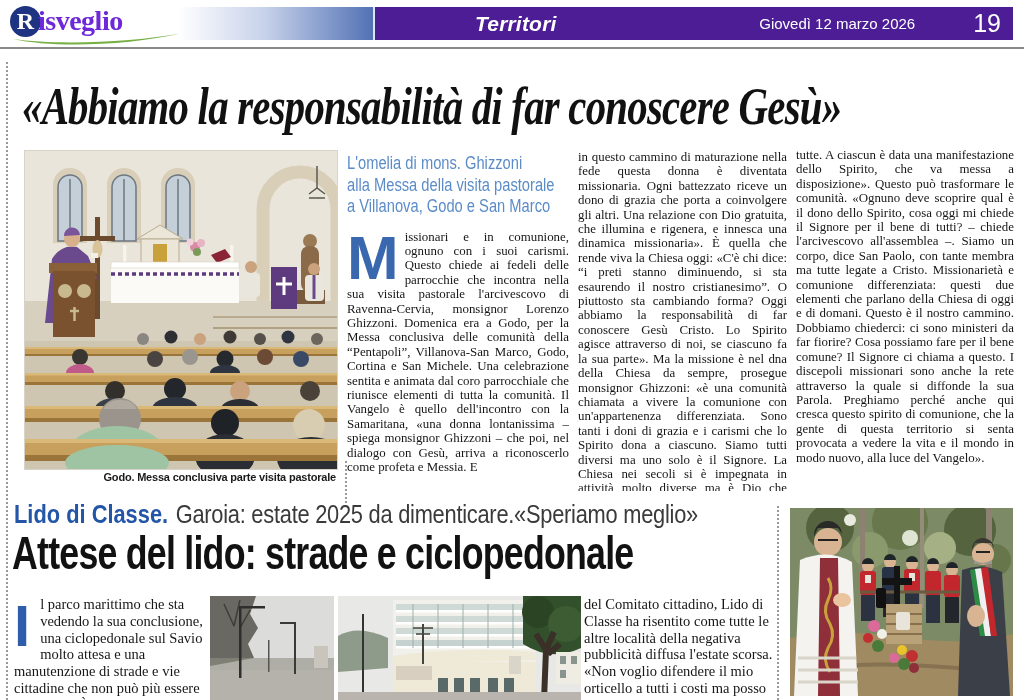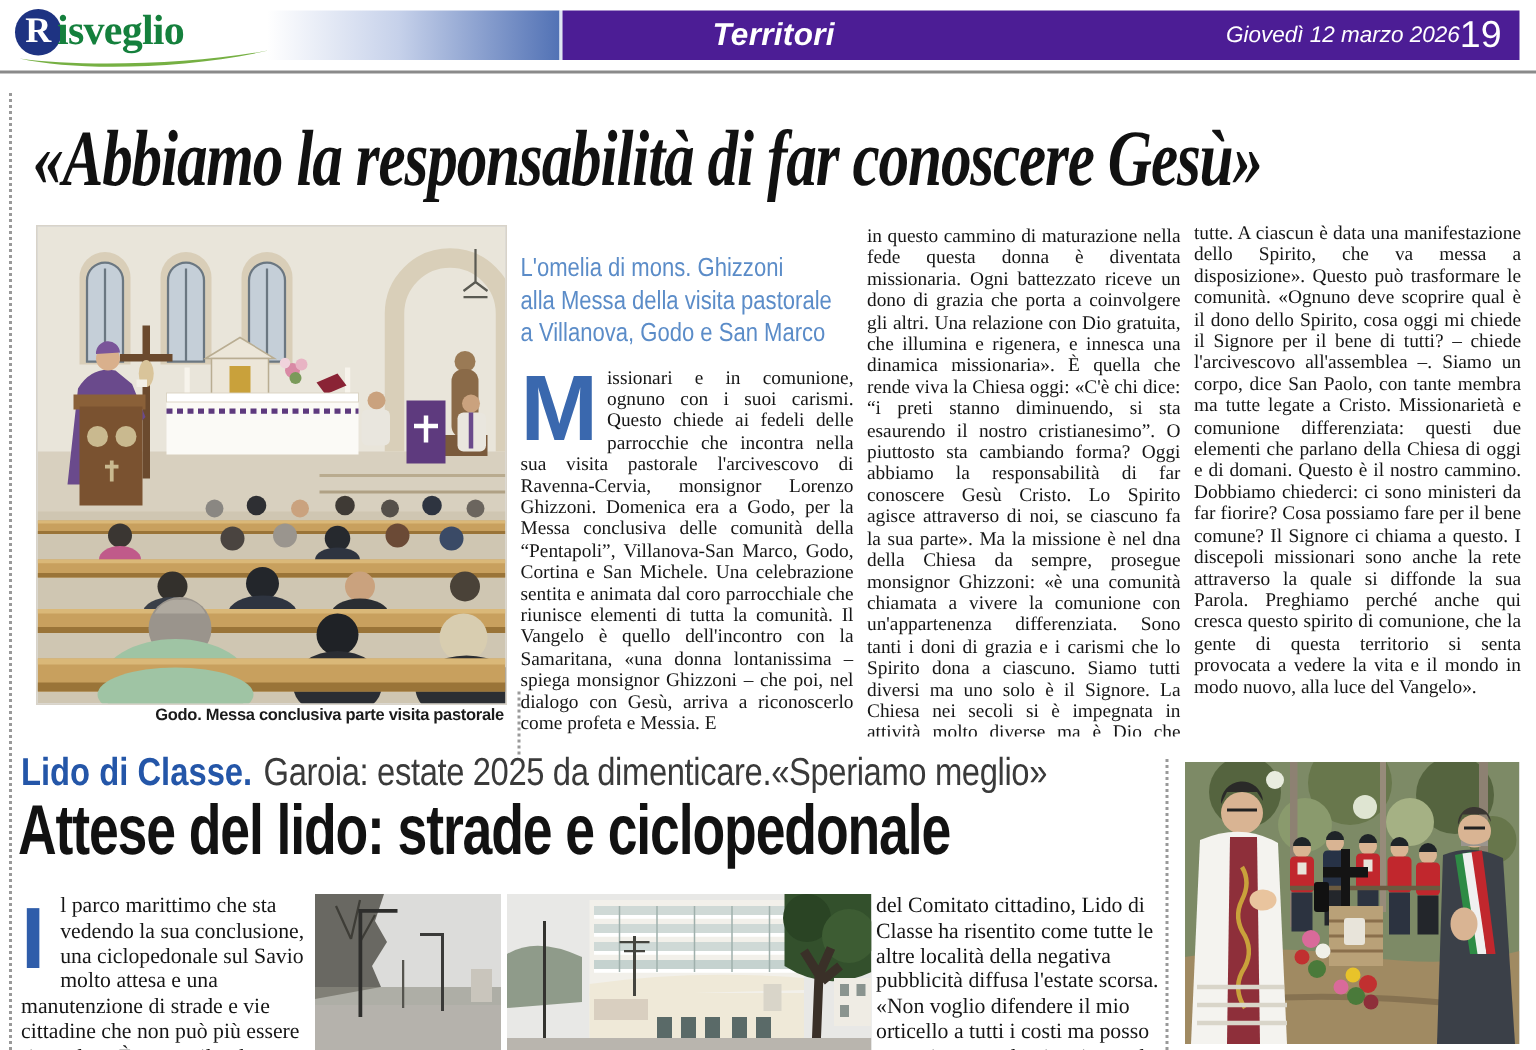--- a/index.html
+++ b/index.html
@@ -4,32 +4,32 @@
 <style>
   html,body{margin:0;padding:0;background:#fff;}
   #page{position:relative;width:1024px;height:700px;background:#fff;overflow:hidden;
         font-family:"Liberation Serif",serif;color:#1a1a1a;}
   .abs{position:absolute;}
 
   
   #logo{left:10px;top:5px;width:170px;height:42px;}
   #logo .circle{position:absolute;left:0;top:1px;width:31px;height:31px;border-radius:50%;
     background:#1e3382;color:#fff;font:bold 24px/31px "Liberation Serif",serif;text-align:center;}
-  #logo .rest{position:absolute;left:28px;top:-1px;color:#15803d;
+  #logo .rest{position:absolute;left:28px;top:-1px;color:#6d28d9;
     font:bold 28px/34px "Liberation Serif",serif;letter-spacing:-.5px;}
   #logo svg{position:absolute;left:2px;top:27px;}
 
   #header-bar{left:178px;top:7px;width:835px;height:33px;display:flex;}
   .bar-grad{width:195px;height:100%;
     background:linear-gradient(90deg,#ffffff 0%,#c6d1ea 45%,#5272b5 100%);
     border-right:2px solid #dfe5f3;}
   .bar-main{flex:1;height:100%;background:#4c1d95;display:flex;align-items:center;color:#fff;
     font-family:"Liberation Sans",sans-serif;}
   .territori{font-style:italic;font-weight:bold;font-size:21px;margin-left:100px;letter-spacing:.2px;}
-  .bar-date{margin-left:auto;font-size:15px;font-style:italic;}
+  .bar-date{margin-left:auto;font-size:15px;margin-right:58px;}
   .bar-page{font-size:25px;margin-right:12px;text-align:center;}
 
   #top-rule{left:0;top:47px;width:1024px;height:2px;background:#8a8a8a;}
   #left-dotted{left:6px;top:62px;height:638px;border-left:2px dotted #999;}
   #caption-dotted{left:345px;top:461px;height:42px;border-left:2px dotted #999;}
   #a2-dotted{left:777px;top:506px;height:194px;border-left:2px dotted #999;}
 
   
   #a1-headline{left:22px;top:76px;width:1000px;white-space:nowrap;
     font:bold italic 53px/60px "Liberation Serif",serif;color:#111;
@@ -41,21 +41,21 @@
   #a1-caption{left:24px;top:471px;width:312px;text-align:right;
     font:bold 11px/13px "Liberation Sans",sans-serif;color:#1a1a1a;letter-spacing:-.2px;}
 
   .standfirst{transform:scaleX(.84);transform-origin:left top;color:#5b8cc8;
     font:17.5px/21.5px "Liberation Sans",sans-serif;}
   .standfirst div{white-space:nowrap;}
 
   .bodytext{font-size:12.9px;line-height:14.4px;text-align:justify;color:#161616;}
   .dropcap{float:left;font:bold 62px/.82 "Liberation Sans",sans-serif;color:#3a68ae;
     margin:3px 6px 0 0;}
-  #a1-col1{left:347px;top:168px;width:222px;height:338px;overflow:hidden;}
+  #a1-col1{left:347px;top:153px;width:222px;height:338px;overflow:hidden;}
   #a1-col1 .bodytext{margin-top:12px;}
   #a1-col2{left:578px;top:150px;width:209px;height:341px;overflow:hidden;}
   #a1-col3{left:796px;top:148px;width:218px;height:341px;overflow:hidden;}
 
   
   #a2-kicker{left:14px;top:499px;white-space:nowrap;transform:scaleX(.84);
     transform-origin:left top;font-family:"Liberation Sans",sans-serif;font-size:26px;}
   #a2-kicker .loc{color:#2456a8;font-weight:bold;}
   #a2-kicker .rest{color:#3a3a3a;margin-left:9px;letter-spacing:-.3px;}
   #a2-headline{left:12px;top:527px;white-space:nowrap;transform:scaleX(.76);

